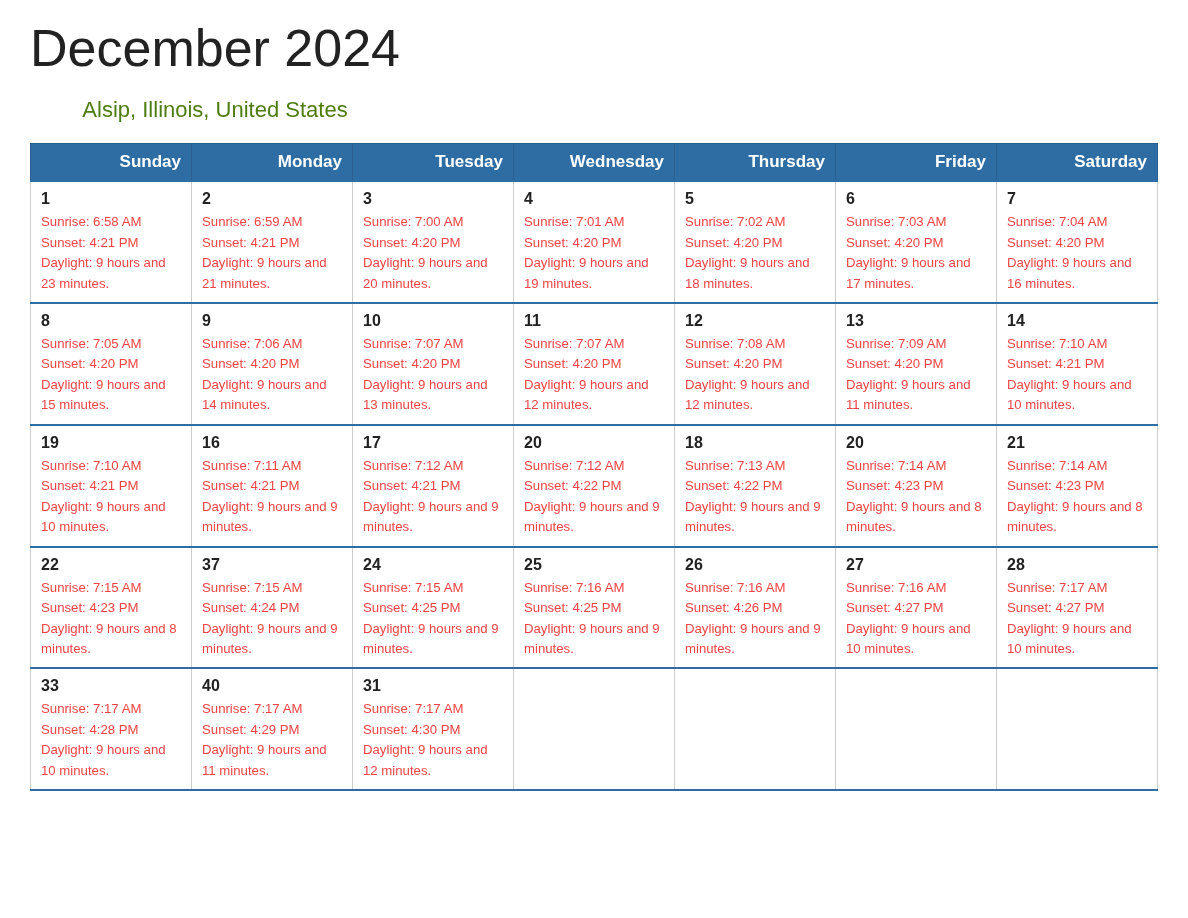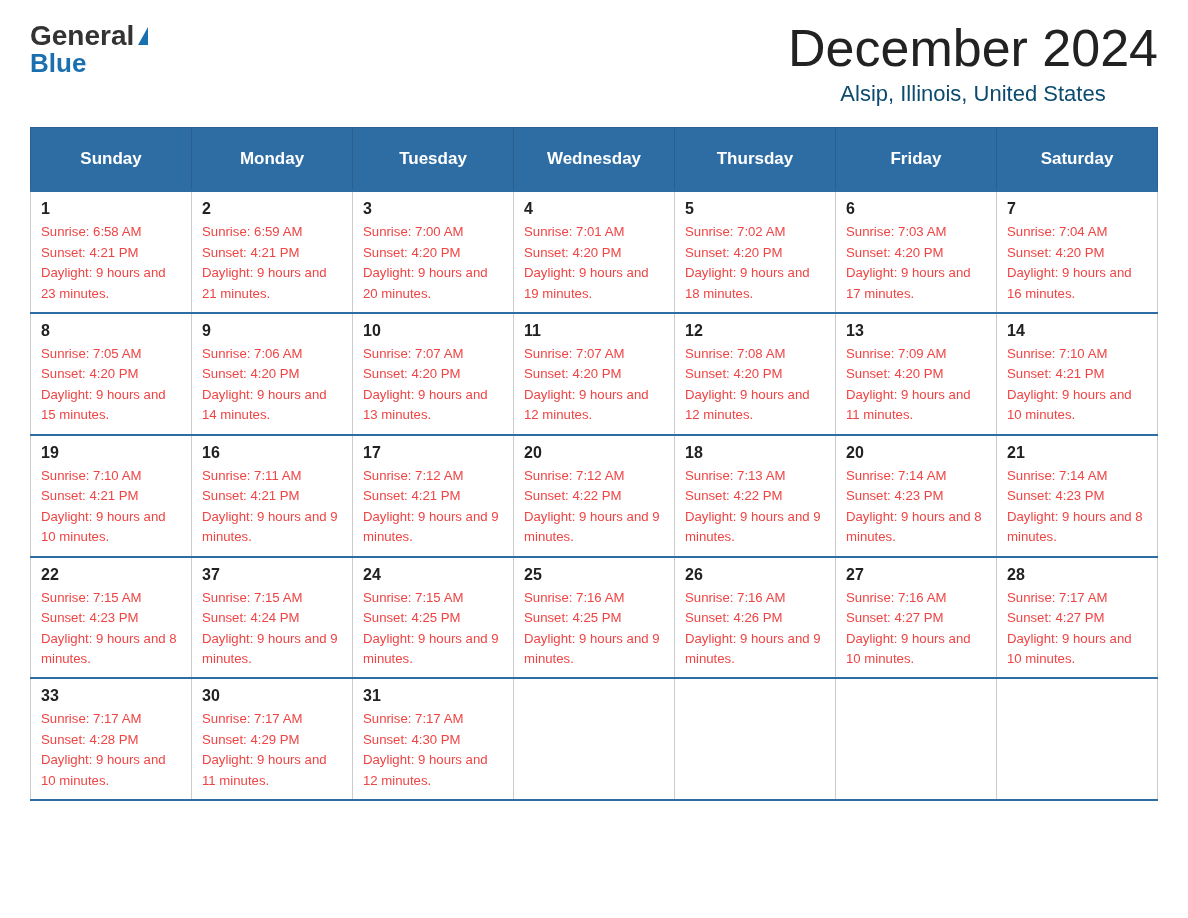--- a/index.html
+++ b/index.html
@@ -49,35 +49,35 @@
       text-align: center;
     }
     .month-title {
       font-size: 52px;
       font-weight: normal;
       color: #222;
       line-height: 1.1;
     }
     .location {
       font-size: 22px;
-      color: #0c4a6e;
-      margin-top: 4px;
+      color: #4d7c0f;
+      margin-top: 20px;
     }
     .calendar {
       width: 100%;
       border-collapse: collapse;
       border: 1px solid #aaa;
     }
     .calendar th {
       background-color: #2e6da4;
       color: #fff;
       font-size: 17px;
       font-weight: bold;
-      padding: 21px 10px;
-      text-align: center;
+      padding: 8px 10px;
+      text-align: right;
       border: 1px solid #2a5f90;
     }
     .calendar td {
       vertical-align: top;
       padding: 8px 10px;
       border: 1px solid #ccc;
       width: calc(100% / 7);
       min-height: 100px;
       font-size: 13.5px;
       color: #222;
@@ -101,27 +101,20 @@
       color: #ef4444;
     }
     .empty-cell {
       background: #fff;
     }
   </style>
 </head>
 <body>
 
 <div class="header">
-  <div class="logo">
-    <div class="logo-text">
-      <span class="logo-general">General</span>
-        <span class="logo-triangle"></span>
-    </div>
-    <div class="logo-blue">Blue</div>
-  </div>
   <div class="title-section">
     <div class="month-title">December 2024</div>
     <div class="location">Alsip, Illinois, United States</div>
   </div>
 </div>
 
 <table class="calendar">
   <thead>
     <tr>
     <th>Sunday</th>
@@ -253,21 +246,21 @@
           <span class="day-number">28</span>
           <div class="day-info">Sunrise: 7:17 AM<br>Sunset: 4:27 PM<br>Daylight: 9 hours and 10 minutes.</div>
         </td>
       </tr>
       <tr>
         <td>
           <span class="day-number">33</span>
           <div class="day-info">Sunrise: 7:17 AM<br>Sunset: 4:28 PM<br>Daylight: 9 hours and 10 minutes.</div>
         </td>
         <td>
-          <span class="day-number">30</span>
+          <span class="day-number">40</span>
           <div class="day-info">Sunrise: 7:17 AM<br>Sunset: 4:29 PM<br>Daylight: 9 hours and 11 minutes.</div>
         </td>
         <td>
           <span class="day-number">31</span>
           <div class="day-info">Sunrise: 7:17 AM<br>Sunset: 4:30 PM<br>Daylight: 9 hours and 12 minutes.</div>
         </td>
         <td class="empty-cell"></td>
         <td class="empty-cell"></td>
         <td class="empty-cell"></td>
         <td class="empty-cell"></td>

